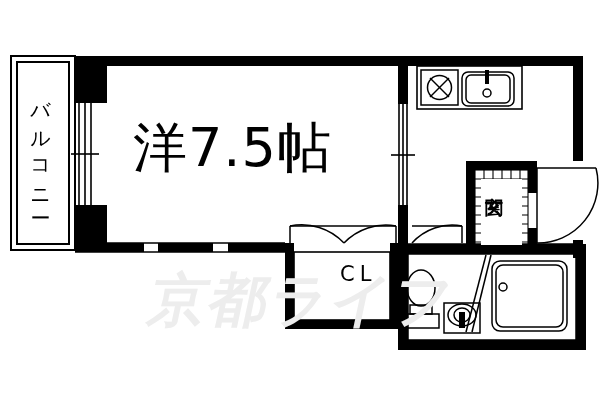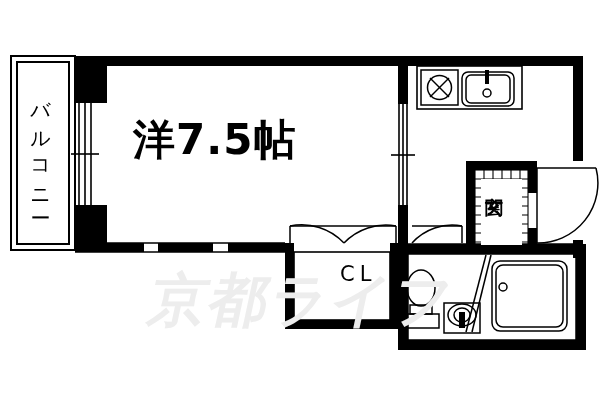--- a/index.html
+++ b/index.html
@@ -37,23 +37,22 @@
   }
   .lbl {
     position: absolute;
     color: #000000;
     white-space: nowrap;
     font-family: "DejaVu Sans", "Liberation Sans", sans-serif;
   }
   #lbl-room {
     left: 133px;
     top: 112px;
-    font-size: 42px;
+    font-size: 54px;
     letter-spacing: 1px;
-    font-weight: bold;
   }
   #lbl-balcony {
     left: 28px;
     top: 88px;
     font-size: 20px;
     writing-mode: vertical-rl;
     letter-spacing: 7px;
   }
   #lbl-genkan {
     left: 482px;

